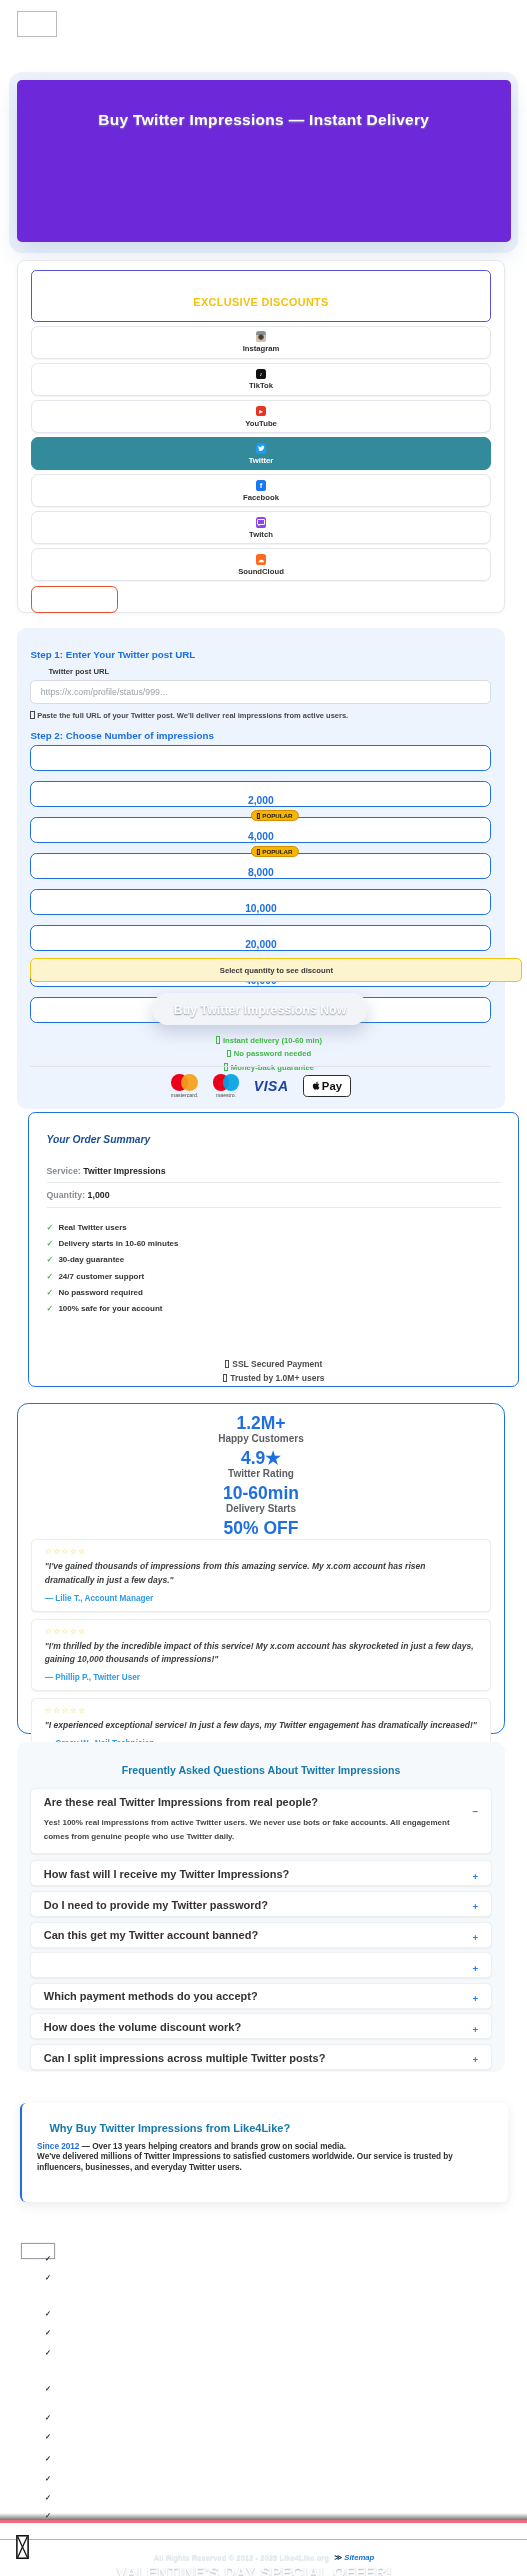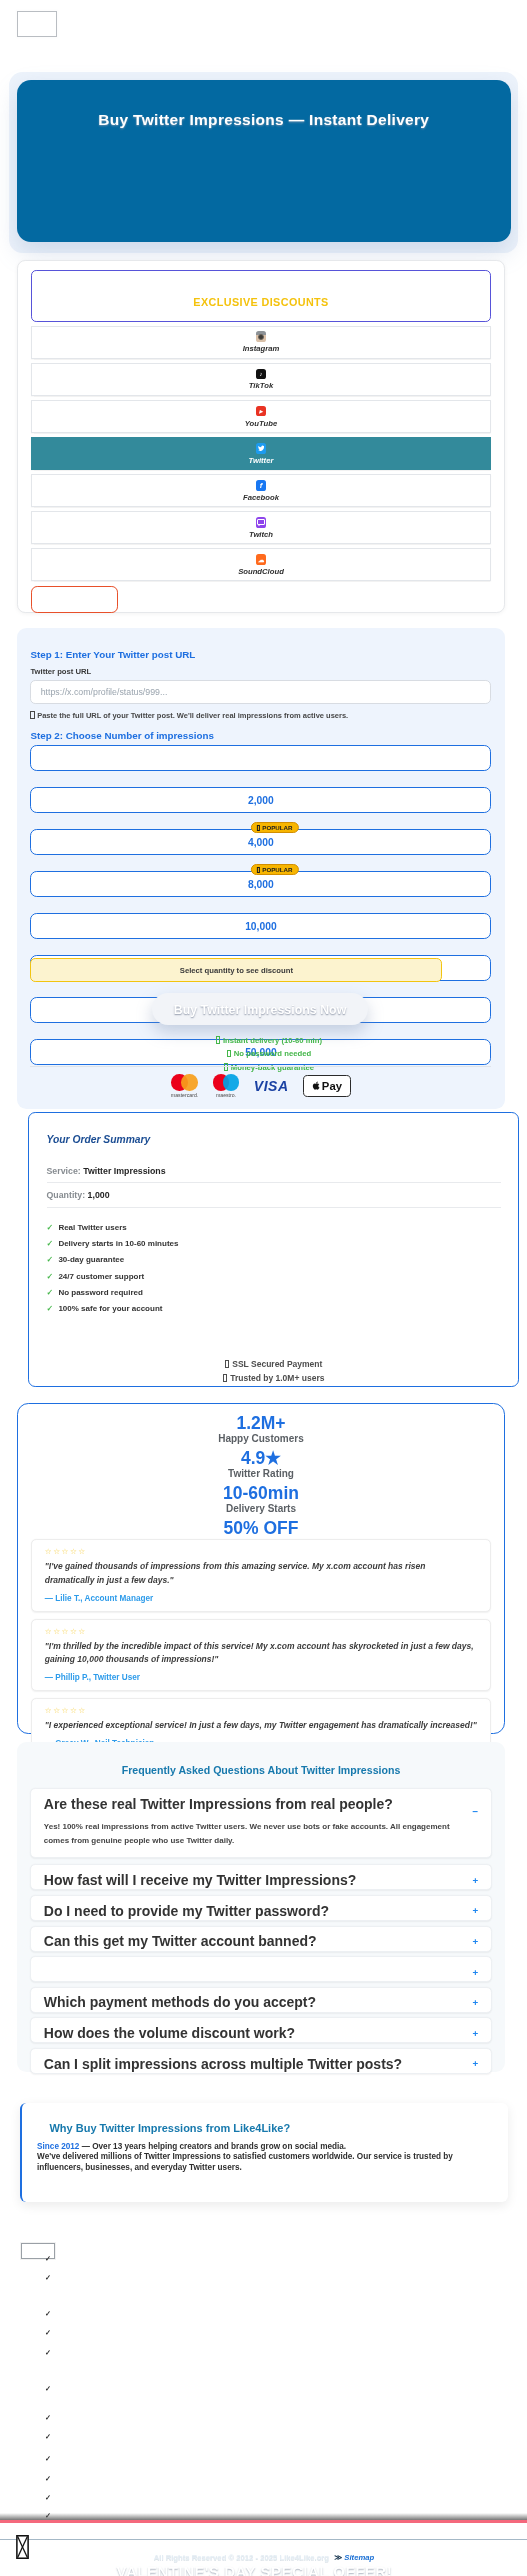--- a/index.html
+++ b/index.html
@@ -14,35 +14,35 @@
   .mg-x{position:relative;width:.62em;height:1.05em;border:1px solid currentColor;}
   .mg-x:before{content:"";position:absolute;inset:0;
       background:linear-gradient(to top right,transparent 46%,currentColor 46%,currentColor 54%,transparent 54%),
                  linear-gradient(to bottom right,transparent 46%,currentColor 46%,currentColor 54%,transparent 54%);}
 
   
   .logo-box{border:0.5px solid #b9bdc2;background:#fff;box-shadow:0 0 0 1.5px #fdfdfd;}
 
   
   .hero-band{background:#edf3fb;border-radius:13.4px;}
-  .hero-card{position:absolute;left:7.7px;right:7.7px;top:7.7px;bottom:11.3px;background:#0369a1;
-             border-radius:14px;box-shadow:0 10.3px 23px rgba(130,155,195,.28);}
+  .hero-card{position:absolute;left:7.7px;right:7.7px;top:7.7px;bottom:11.3px;background:#6d28d9;
+             border-radius:5px;box-shadow:0 10.3px 23px rgba(130,155,195,.28);}
   .hero-title{margin-top:31px;text-align:center;font-size:15.5px;font-weight:800;color:#fff;
               text-shadow:0 1px 2.1px rgba(145,155,175,.75);letter-spacing:0.3px;}
 
   
   .plat-card{background:#fff;border:0.5px solid #e6e8eb;border-radius:8.2px;
              box-shadow:0 1px 4.1px rgba(0,0,0,.05);padding:8.8px 13.4px;}
   .disc-banner{height:52px;border:1.5px solid #5753d9;border-radius:5.2px;background:#fff;
                text-align:center;box-sizing:border-box;}
   .disc-banner span{display:inline-block;margin-top:25px;font-size:10.8px;font-weight:800;
                color:#f4c20d;letter-spacing:0.4px;}
-  .plat-row{height:31px;margin-top:4.1px;background:#fff;border:0.5px solid #e3e6ea;border-radius:0;
+  .plat-row{height:31px;margin-top:4.1px;background:#fff;border:0.5px solid #e3e6ea;border-radius:7px;
             box-shadow:0 0.5px 1px rgba(0,0,0,.05);display:flex;flex-direction:column;
-            align-items:center;justify-content:center;cursor:pointer;font-style:italic;}
+            align-items:center;justify-content:center;cursor:pointer;}
   .plat-row.selected{background:#338a9b;border-color:#338a9b;}
   .plat-label{font-size:7.7px;font-weight:800;color:#2f2f2f;margin-top:2.1px;}
   .plat-row.selected .plat-label{color:#fff;}
   .picon{width:10.8px;height:10.8px;border-radius:2.6px;display:flex;align-items:center;
          justify-content:center;font-size:5.7px;color:#fff;font-weight:700;position:relative;}
   .pi-instagram{background:linear-gradient(#8d9296 0 34%,#d9c0a8 34% 100%);}
   .pi-instagram:before{content:"";width:4.6px;height:4.6px;border-radius:50%;background:#3c3a36;border:0.8px solid #6b655c;}
   .pi-tiktok{background:#111;}
   .pi-youtube{background:#e93323;font-size:4.6px;}
   .pi-twitter{background:#1d9bf0;}
@@ -50,27 +50,27 @@
   .pi-twitch{background:#8e44ec;}
   .pi-twitch i{display:block;width:5.2px;height:4.1px;border:1px solid #fff;border-radius:1px;position:relative;}
   .pi-twitch i:after{content:"";position:absolute;left:-0.5px;bottom:-2.6px;border:1.5px solid transparent;border-top-color:#fff;}
   .pi-soundcloud{background:#ff6a1d;font-size:6.2px;}
   .orange-btn{width:85px;height:25px;margin-top:4.1px;border:1px solid #e8502a;border-radius:6.2px;
               background:#fff;cursor:pointer;}
 
   
   .steps-card{background:#eef4fd;border-radius:9.3px;padding:0 13.4px;}
   .step-h{font-size:9.8px;font-weight:800;color:#1e6fe0;}
-  .fld-label{font-size:7.7px;font-weight:800;color:#3a3a3a;}
+  .fld-label{font-size:7.7px;font-weight:800;color:#3a3a3a;margin-left:18px;}
   .url-input{width:100%;height:24px;box-sizing:border-box;border:1px solid #d8dce2;border-radius:5.2px;
              padding:0 9.3px;font-size:8.8px;color:#333;background:#fff;font-family:"Liberation Sans",sans-serif;}
   .url-input::placeholder{color:#9aa4ae;}
   .hint{font-size:7.5px;font-weight:700;color:#474747;}
-  .opt{position:relative;height:24px;margin-bottom:16px;background:#fff;border:1.5px solid #1e6fe0;
-       border-radius:6.7px;display:flex;align-items:center;justify-content:center;cursor:pointer;}
+  .opt{position:relative;height:24px;margin-bottom:10px;background:#fff;border:1.5px solid #1e6fe0;
+       border-radius:6.7px;display:flex;align-items:flex-end;justify-content:center;cursor:pointer;}
   .opt-label{font-size:10.3px;font-weight:800;color:#1e6fe0;}
   .badge{position:absolute;top:-7.7px;left:53%;transform:translateX(-50%);background:#f7b500;
          border:1px solid #d28e00;border-radius:7.2px;padding:1px 5.2px;font-size:6.2px;font-weight:800;
          color:#1c1c1c;white-space:nowrap;z-index:3;}
   .note{height:24px;background:#fcf3cf;border:1px solid #f2c40f;border-radius:5.2px;
         display:flex;align-items:center;justify-content:center;font-size:7.7px;font-weight:800;color:#3a3a3a;}
   .buy-btn{display:block;width:216px;height:32px;margin:0 auto;border:none;border-radius:16.5px;
            background:#f2f4f8;box-shadow:0 7.2px 15.5px rgba(125,145,180,.38);cursor:pointer;}
   .buy-btn span{font-size:12.4px;font-weight:800;color:#fff;text-shadow:0 1px 1.5px rgba(120,130,150,.8);}
   .benefit{font-size:7.7px;font-weight:800;color:#43b649;line-height:1.75;text-align:center;}
@@ -107,21 +107,21 @@
   .tstars{color:#f4c51e;font-size:7.7px;letter-spacing:1.5px;opacity:.8;}
   .tquote{margin-top:4.1px;font-size:8.5px;font-weight:700;font-style:italic;color:#3c3c3c;line-height:1.6;}
   .tauthor{margin-top:6.2px;font-size:8.2px;font-weight:700;color:#2d9bea;}
 
   
   .faq-card{background:#f6f9fb;border-radius:9.3px;padding:0 13.4px;}
   .faq-title{text-align:center;font-size:10.6px;font-weight:800;color:#1779ad;}
   .qitem{position:relative;background:#fff;border:0.5px solid #edf0f3;border-radius:5.2px;
          box-shadow:0 0.5px 1.5px rgba(0,0,0,.05);margin-bottom:4.6px;cursor:pointer;}
   .qitem.closed{height:24px;}
-  .qtext{font-size:14px;font-weight:800;color:#333;padding:6.7px 31px 0 12.4px;}
+  .qtext{font-size:11px;font-weight:800;color:#333;padding:6.7px 31px 0 12.4px;}
   .qmark{position:absolute;right:12.4px;bottom:3.6px;font-size:9.8px;font-weight:800;color:#1e86f0;}
   .qitem.open{padding-bottom:9.3px;margin-bottom:6.2px;}
   .qitem.open .qmark{top:16.5px;bottom:auto;}
   .qanswer{padding:8.2px 20.6px 0 12.4px;font-size:8px;color:#454545;line-height:1.75;font-weight:600;}
 
   
   .why-card{background:#fff;border-left:2.6px solid #1e6fe0;border-radius:6.2px;
             box-shadow:0 3.1px 10.3px rgba(0,0,0,.08);padding:18.5px 20.6px 0 15.5px;}
   .why-title{font-size:11px;font-weight:800;color:#1779ad;margin-left:12.4px;}
   .why-p{margin-top:8.2px;font-size:8.2px;line-height:10.8px;color:#2e2e2e;font-weight:700;}
@@ -231,21 +231,21 @@
         <span class="opt-label">20,000</span>
       </div>
       <div class="opt">
         <span class="opt-label">40,000</span>
       </div>
       <div class="opt">
         <span class="opt-label">50,000</span>
       </div>
     </div>
 
-    <div class="abs note" style="left:13.4px;top:330px;width:412px;">Select quantity to see discount</div>
+    <div class="abs note" style="left:13.4px;top:330px;width:492px;">Select quantity to see discount</div>
 
     <button class="abs buy-btn" style="left:135px;top:365px;">
       <span>Buy Twitter Impressions Now</span>
     </button>
 
     <div class="abs" style="left:0;top:406px;width:504px;">
       <div class="benefit"><span class="mg"></span><span>Instant delivery (10-60 min)</span></div>
       <div class="benefit"><span class="mg"></span><span>No password needed</span></div>
       <div class="benefit"><span class="mg"></span><span>Money-back guarantee</span></div>
     </div>

